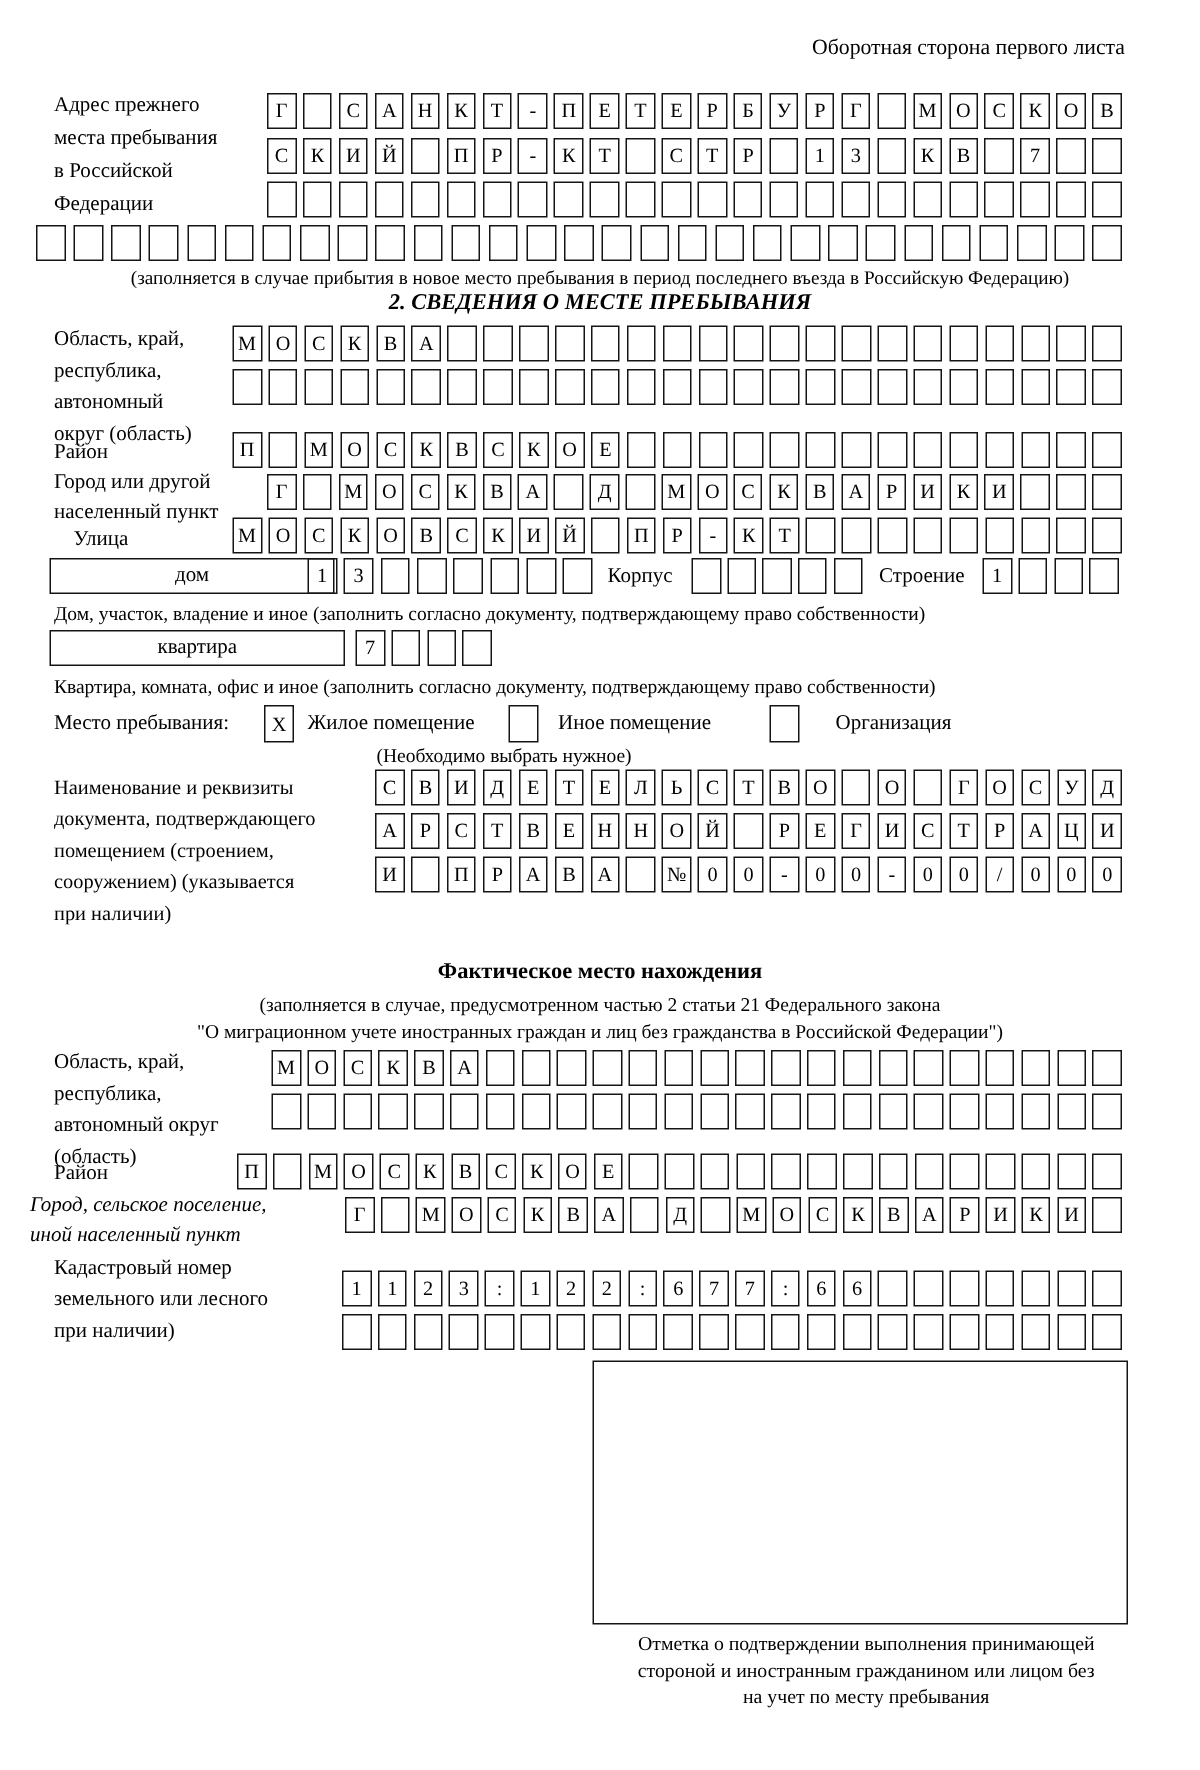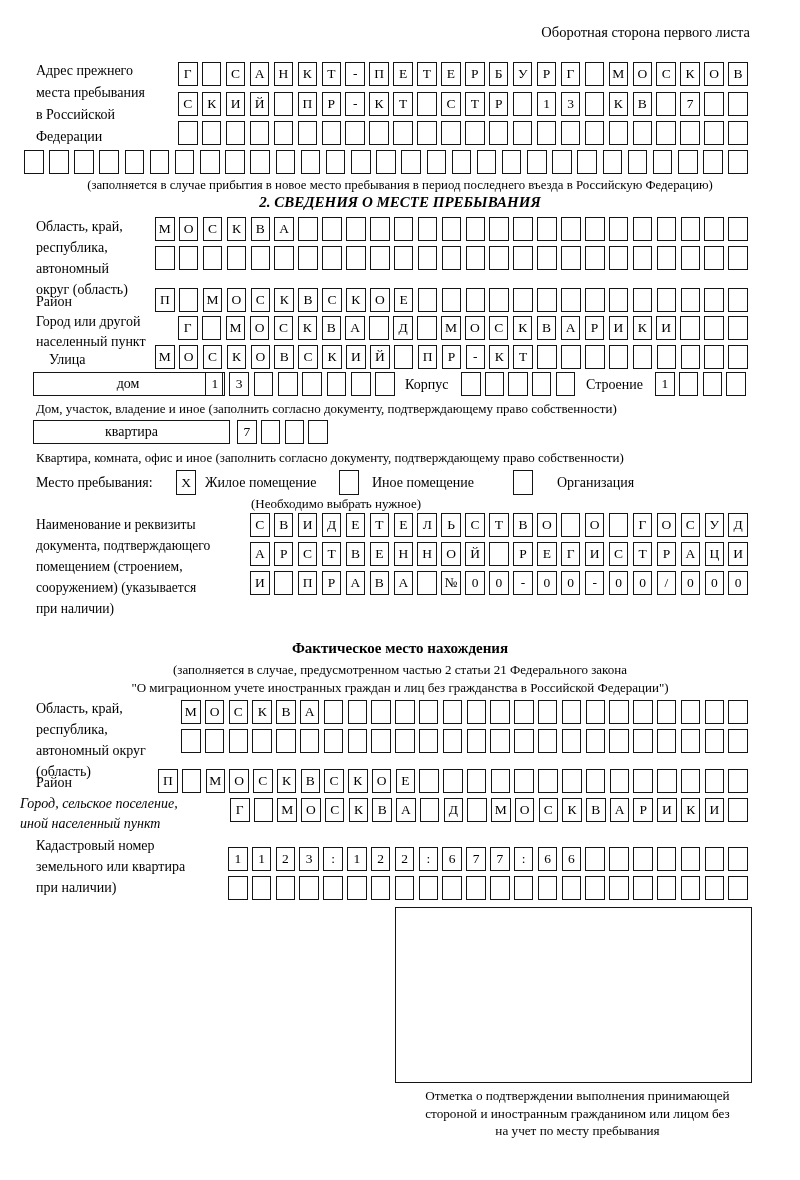--- a/index.html
+++ b/index.html
@@ -550,21 +550,21 @@
     <span class="cell">А</span>
     <span class="cell">Р</span>
     <span class="cell">И</span>
     <span class="cell">К</span>
     <span class="cell">И</span>
     <span class="cell"></span>
   </div>
 
 <div class="abs lbl" style="top:835px; left:36px; width:185px;">
     <div>Кадастровый номер</div>
-    <div>земельного или квартира</div>
+    <div>земельного или лесного</div>
     <div>при наличии)</div>
   </div>
 <div class="abs cellrow" style="top:847px; left:228px; width:520px;">
     <span class="cell">1</span>
     <span class="cell">1</span>
     <span class="cell">2</span>
     <span class="cell">3</span>
     <span class="cell">:</span>
     <span class="cell">1</span>
     <span class="cell">2</span>

